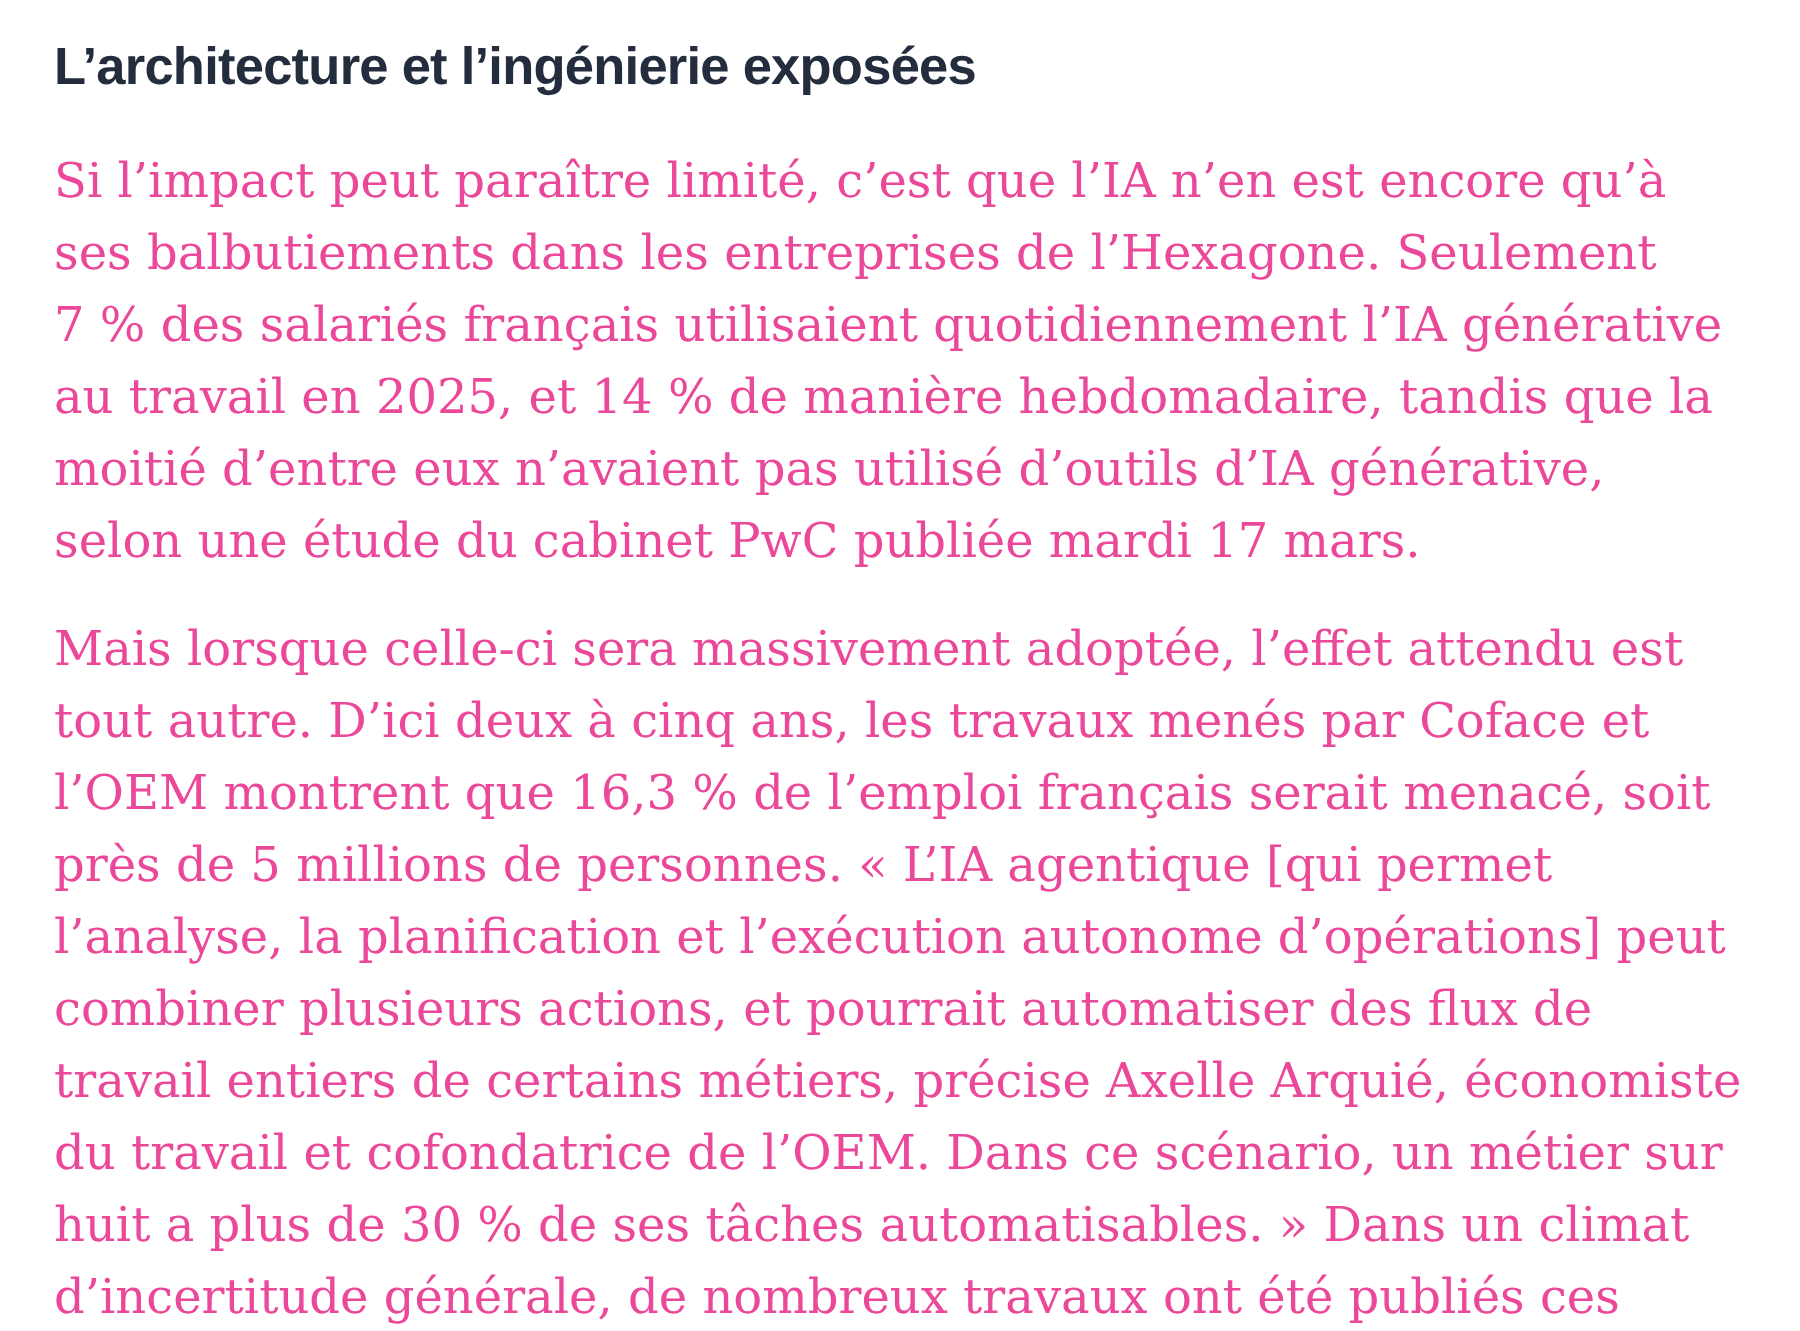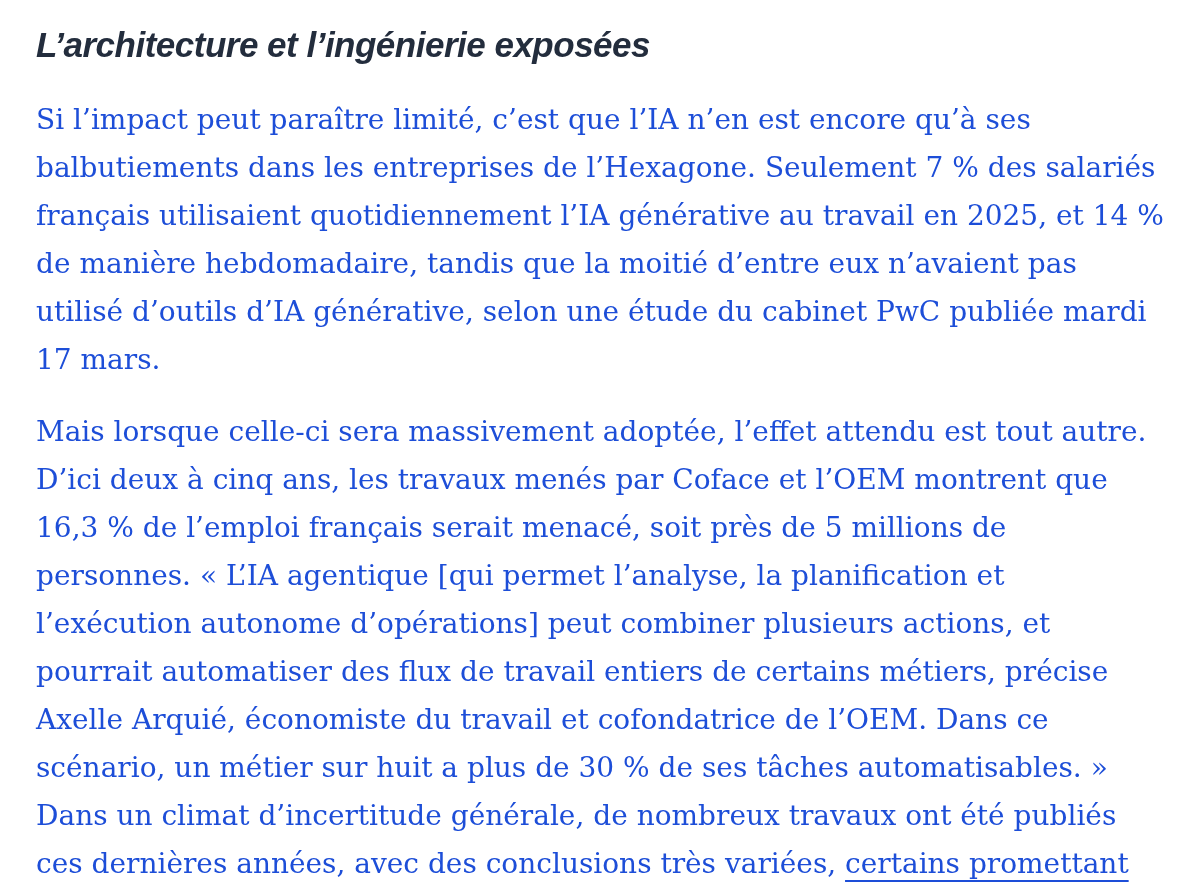--- a/index.html
+++ b/index.html
@@ -18,29 +18,28 @@
     padding: 24px 36px 20px 36px;
   }
   .article h1 {
     margin: 0 0 30px 0;
     font-family: "Liberation Sans", sans-serif;
     font-weight: 700;
     font-size: 35px;
     line-height: 1.2;
     letter-spacing: -0.5px;
     color: #232d3d;
-    font-style: italic;
   }
   .article-body p {
     margin: 0 0 24px 0;
     max-width: 1130px;
     font-family: "DejaVu Serif", "Liberation Serif", serif;
-    font-size: 28px;
+    font-size: 32px;
     line-height: 48px;
-    color: #1d4ed8;
+    color: #ec4899;
   }
   .article-body p:last-child { margin-bottom: 0; }
   .em { }
   a.body-link {
     color: inherit;
     text-decoration: underline;
     text-decoration-thickness: 2px;
     text-underline-offset: 7px;
     cursor: pointer;
   }

